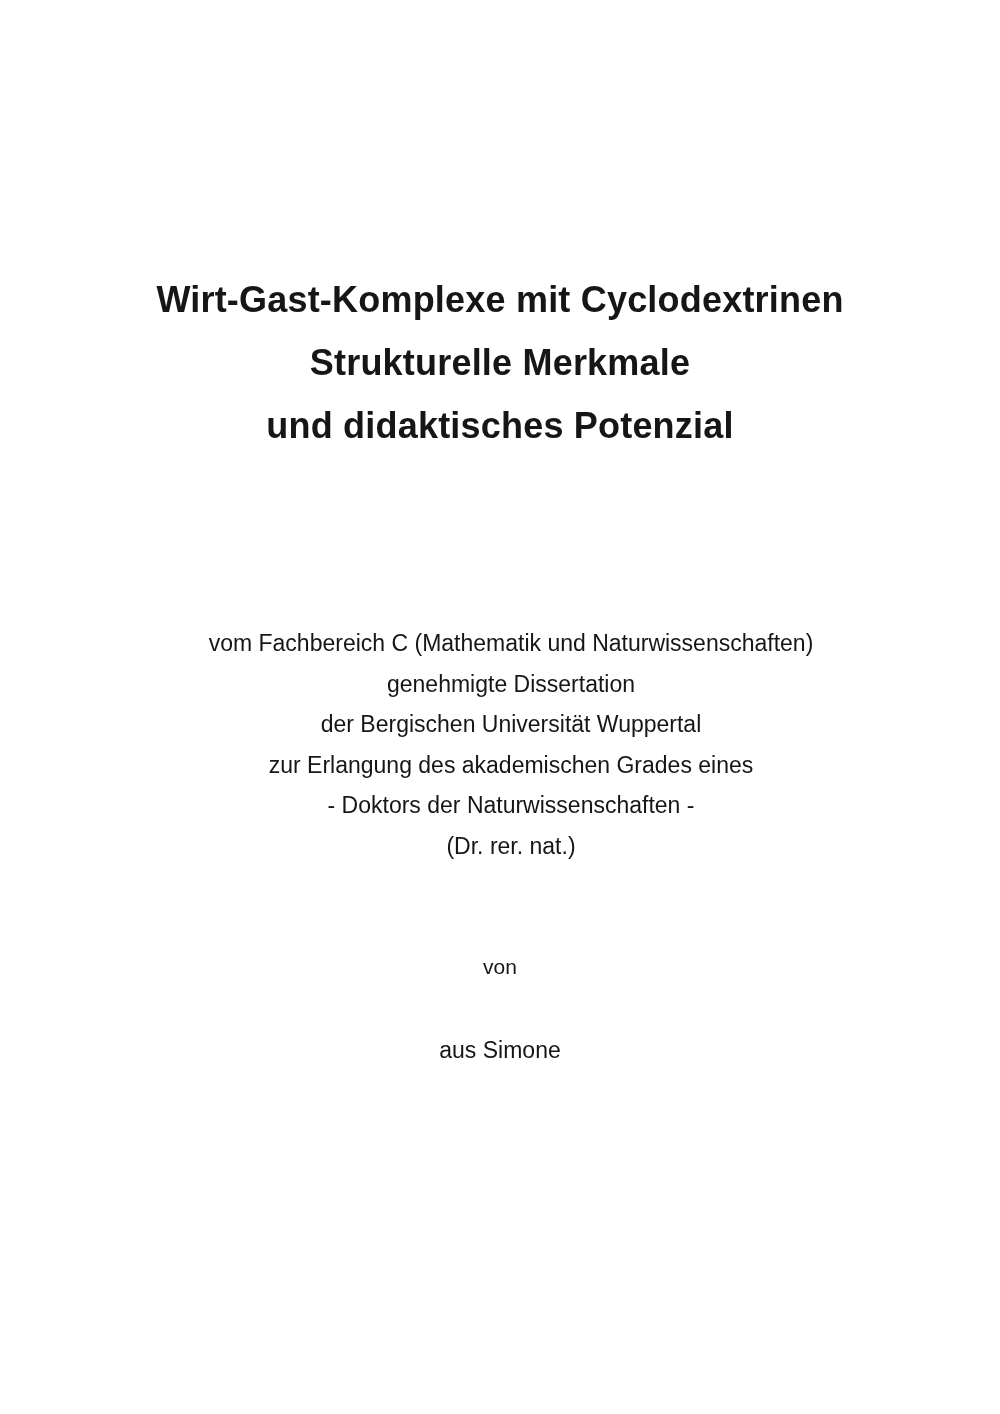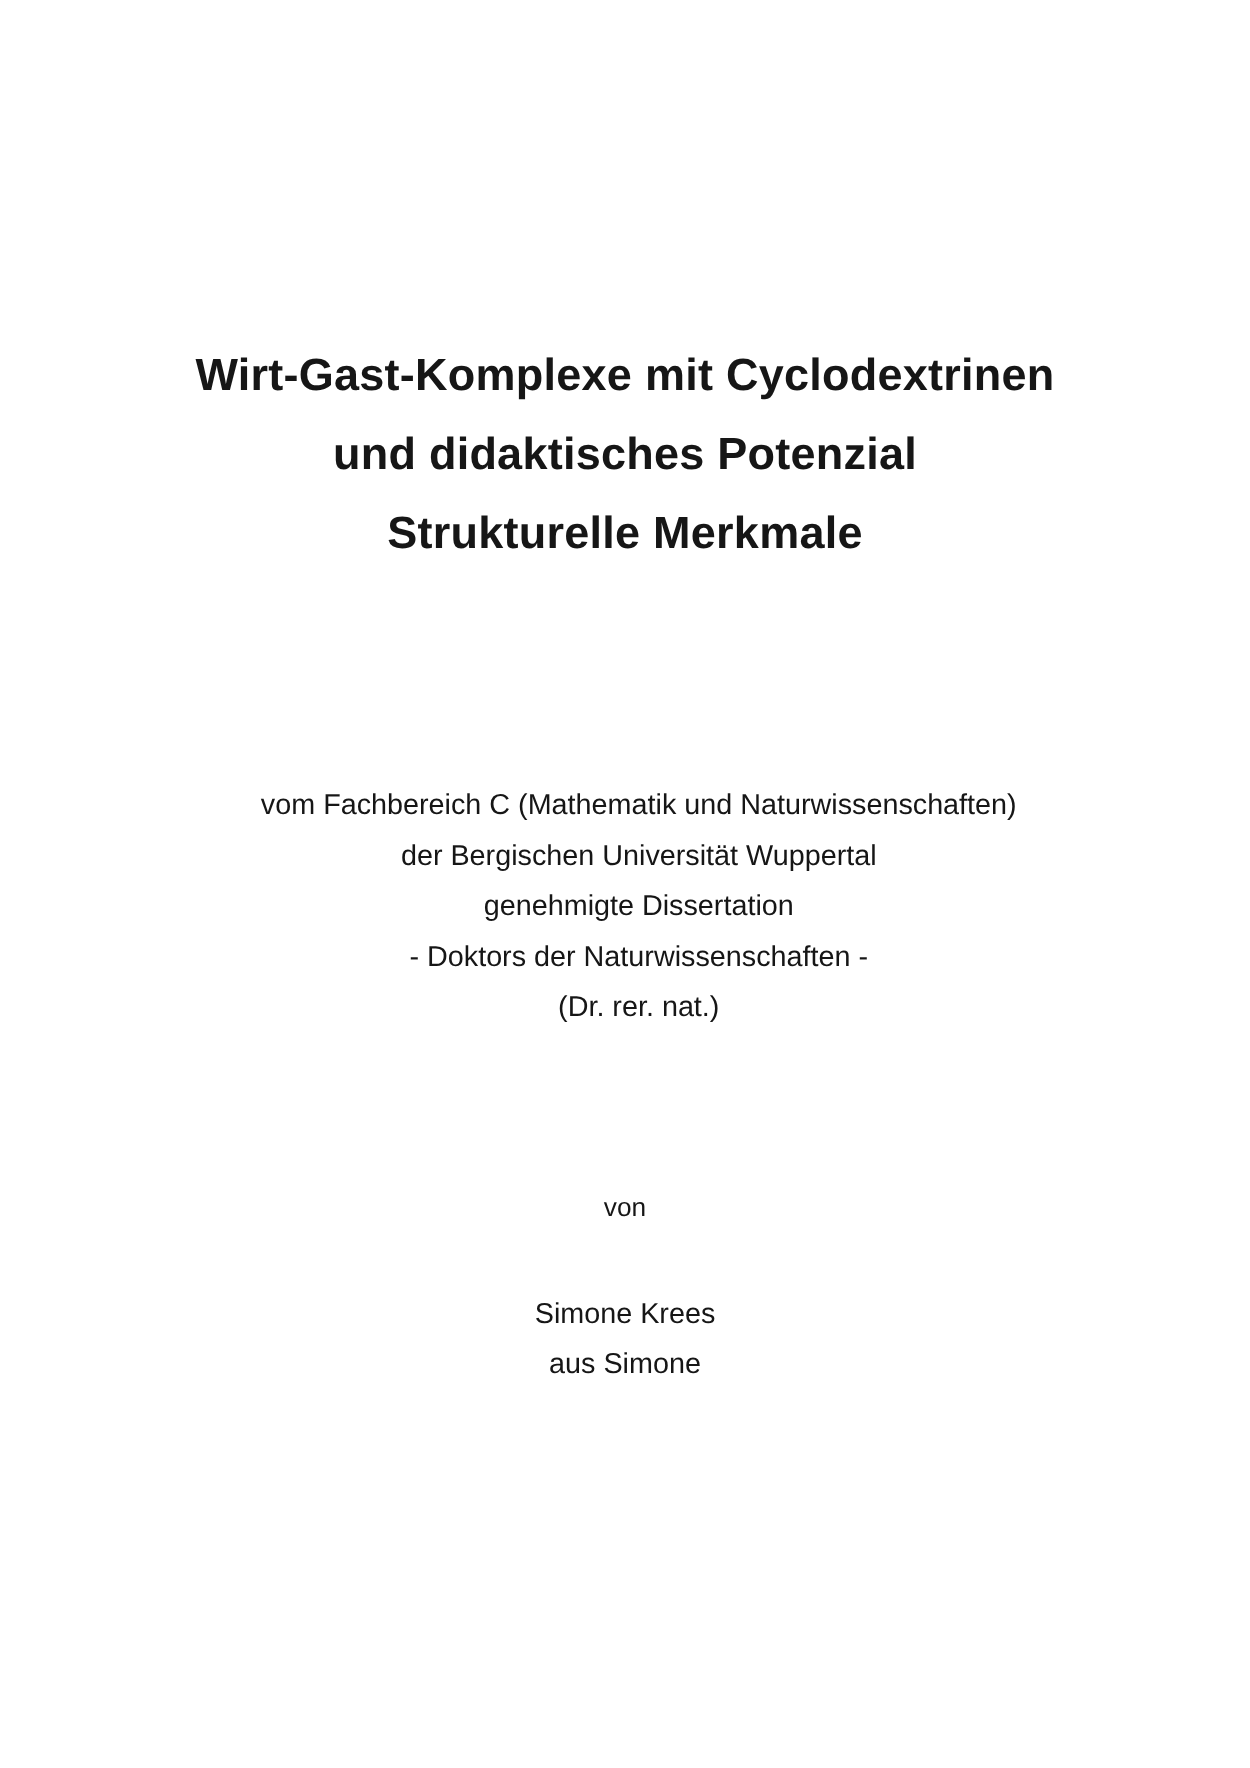--- a/index.html
+++ b/index.html
@@ -53,33 +53,33 @@
     line-height: 24px;
   }
 </style>
 </head>
 <body>
 
 <div class="page">
 
   <div class="centered-block title-block">
     <div>Wirt-Gast-Komplexe mit Cyclodextrinen</div>
+    <div>Strukturelle Merkmale</div>
     <div>und didaktisches Potenzial</div>
-    <div>Strukturelle Merkmale</div>
   </div>
 
   <div class="centered-block approval-block">
     <div>vom Fachbereich C (Mathematik und Naturwissenschaften)</div>
+    <div>genehmigte Dissertation</div>
     <div>der Bergischen Universität Wuppertal</div>
-    <div>genehmigte Dissertation</div>
+    <div>zur Erlangung des akademischen Grades eines</div>
     <div>- Doktors der Naturwissenschaften -</div>
     <div>(Dr. rer. nat.)</div>
   </div>
 
   <div class="centered-block byline-block">von</div>
 
   <div class="centered-block author-block">
-    <div>Simone Krees</div>
     <div>aus Simone</div>
   </div>
 
 
 </div>
 
 </body></html>

